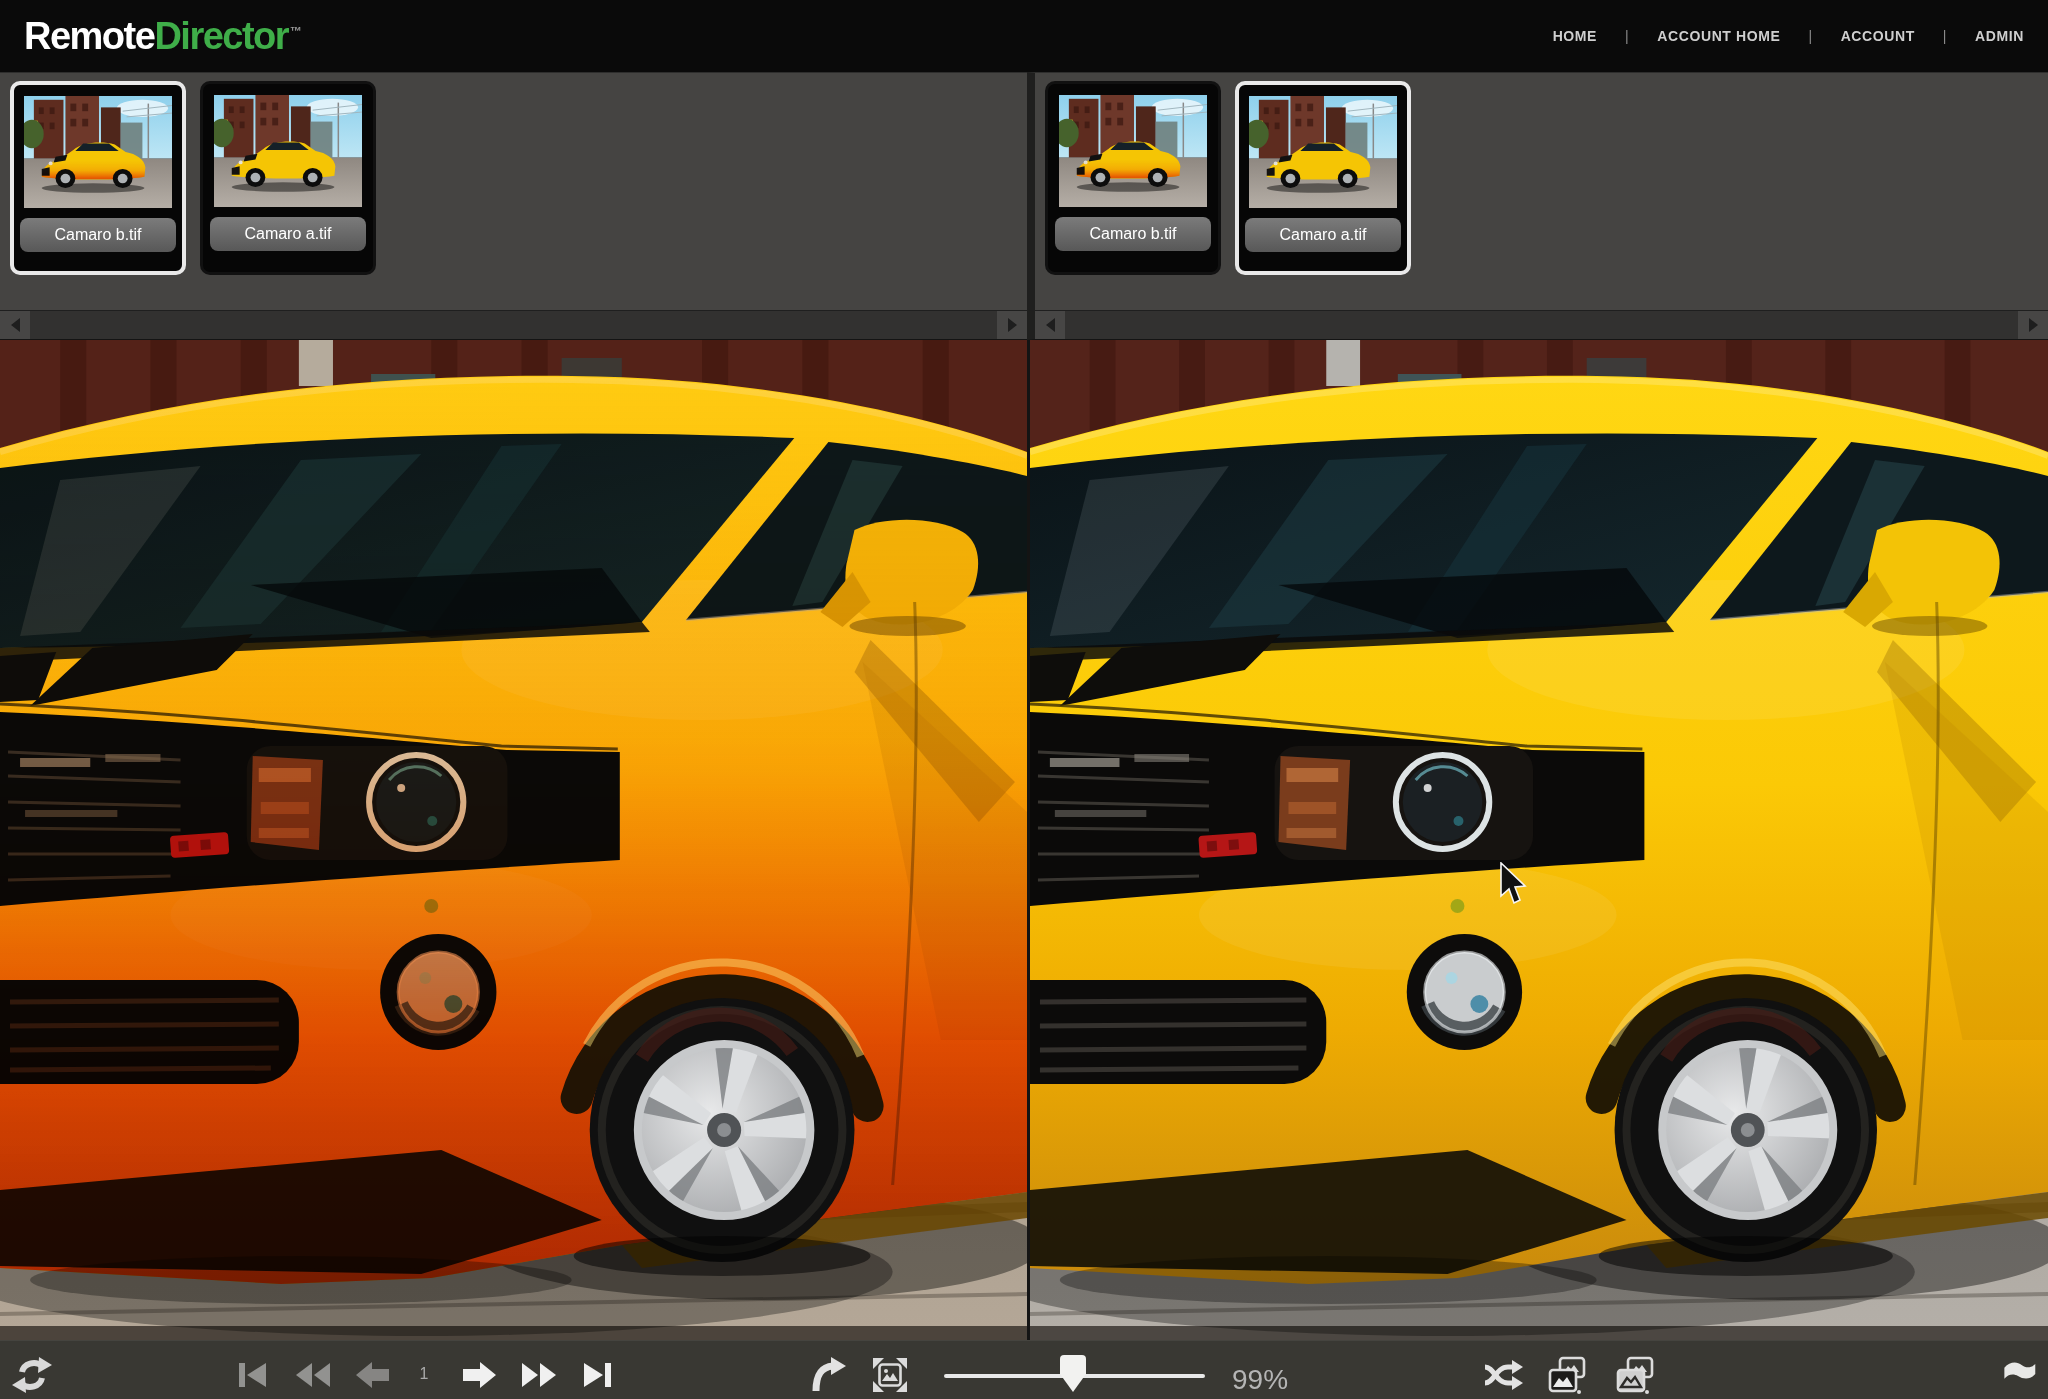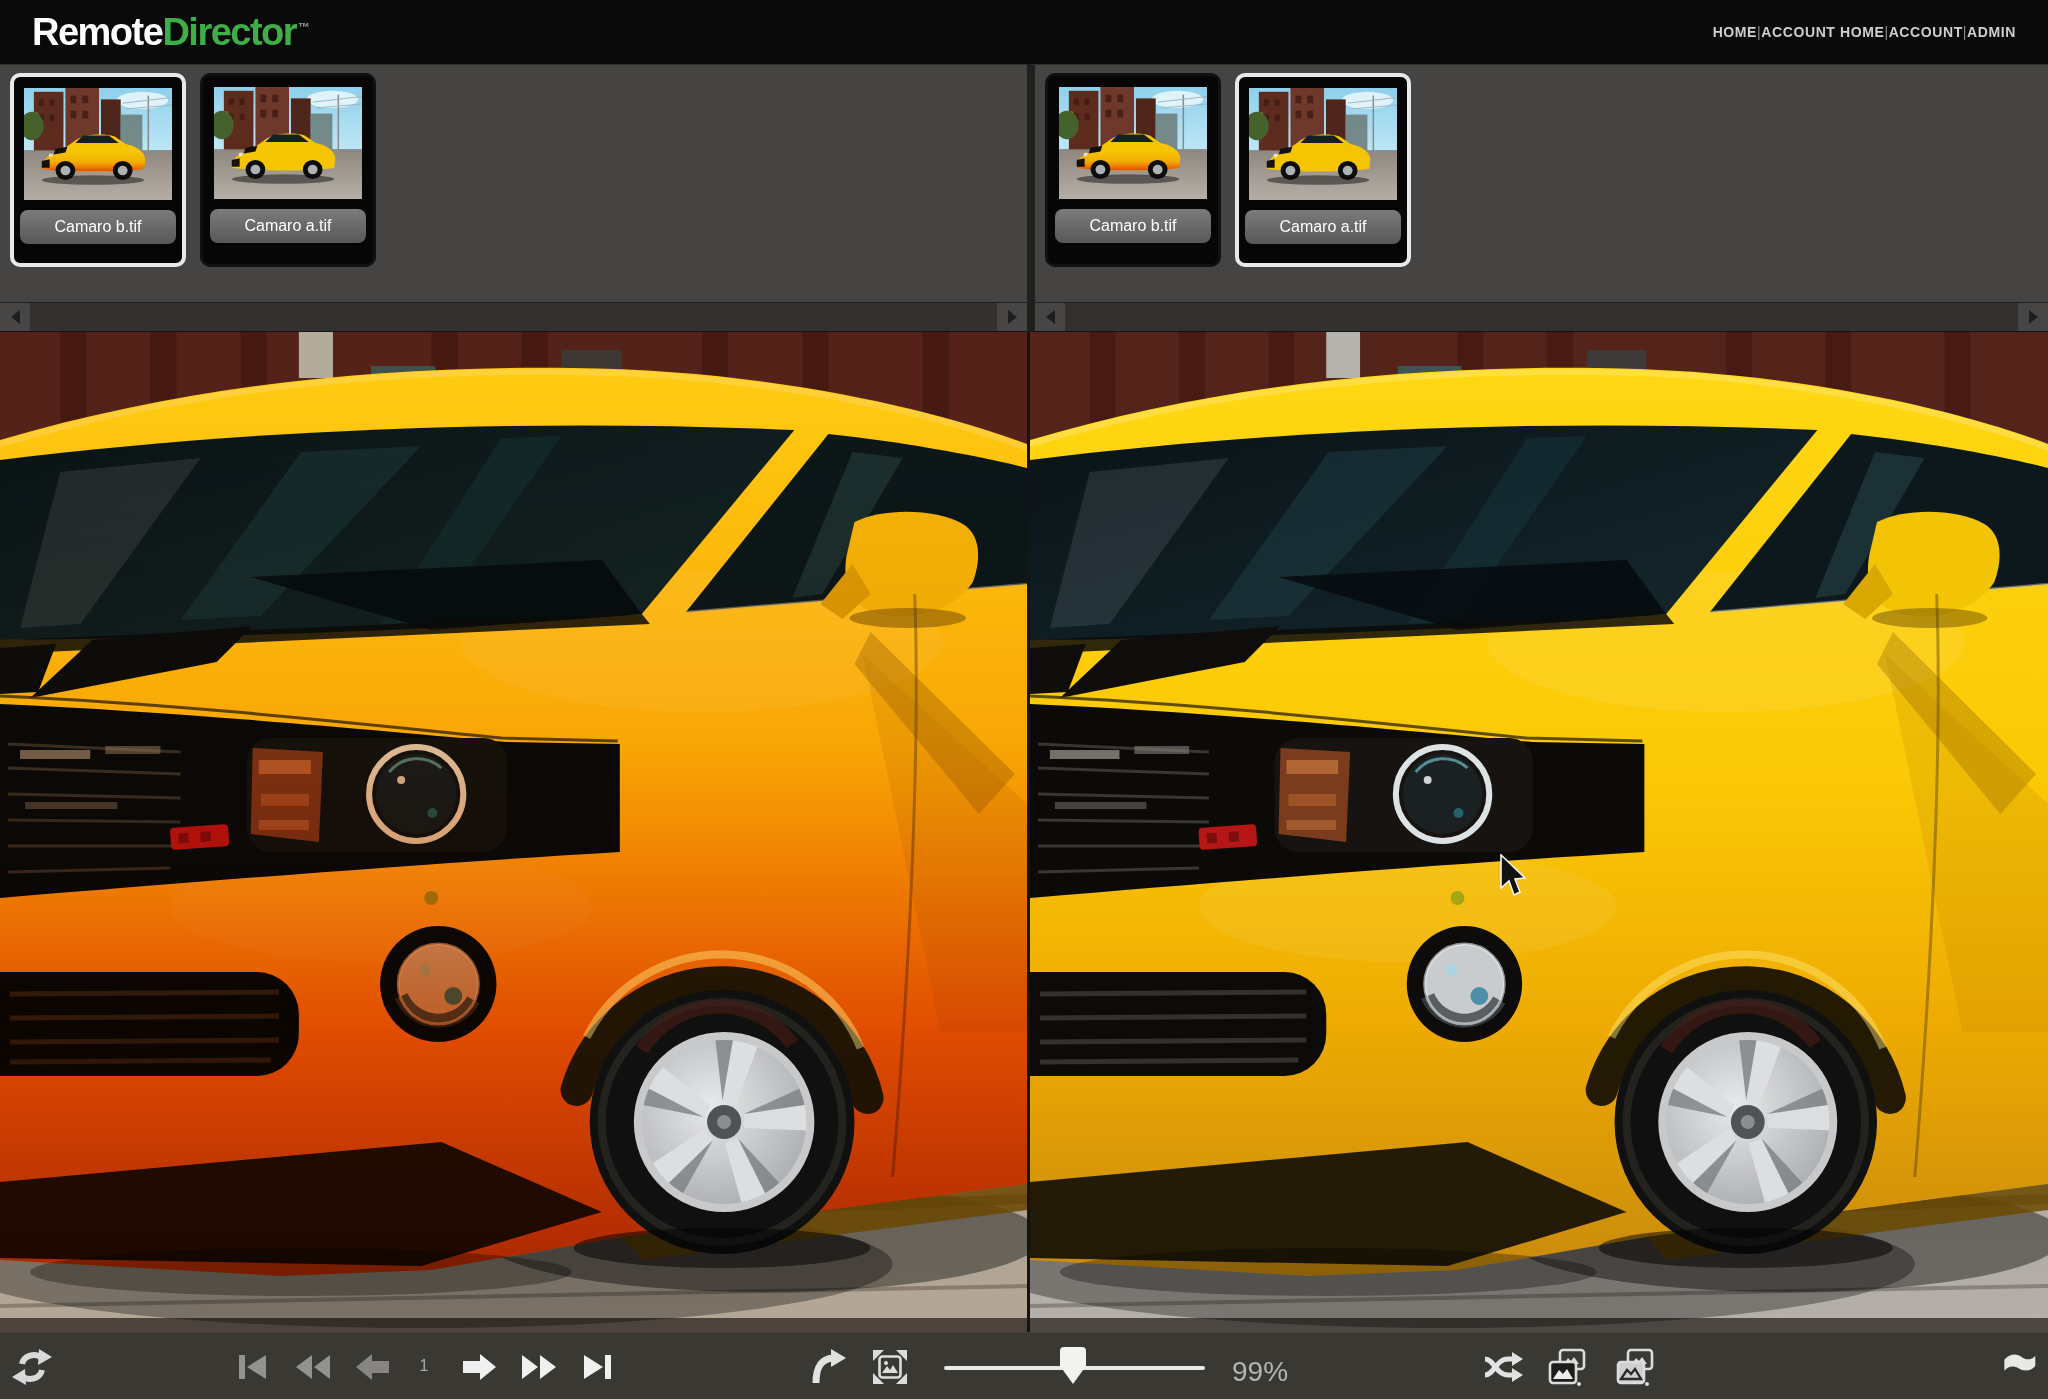--- a/index.html
+++ b/index.html
@@ -1,26 +1,26 @@
 <!DOCTYPE html>
 <html><head>
 <meta charset="utf-8">
 <style>
   * { margin:0; padding:0; box-sizing:border-box; }
   html,body { width:2048px; height:1399px; overflow:hidden; background:#222;
               font-family:"Liberation Sans", sans-serif; }
   .app { position:relative; width:2048px; height:1399px; background:#3c3c3a; }
 
   
-  .topbar { height:64px; background:#0a0a0a; display:flex; align-items:center;
-            justify-content:space-between; padding:0 32px; }
+  .topbar { height:72px; background:#0a0a0a; display:flex; align-items:center;
+            justify-content:space-between; padding:0 24px; }
   .logo { font-size:38px; font-weight:bold; letter-spacing:-1.5px; color:#fff; white-space:nowrap; }
   .logo .dir { color:#3fae49; }
   .logo sup { font-size:12px; color:#9a9a9a; letter-spacing:0; margin-left:2px; }
-  .nav { display:flex; align-items:center; font-size:14px; font-weight:bold;
+  .nav { display:flex; align-items:center; gap:28px; font-size:14px; font-weight:bold;
          color:#cfcfcf; letter-spacing:.6px; white-space:nowrap; }
   .nav .sep { color:#8a8a8a; font-weight:normal; }
   .nav .nav-item { cursor:pointer; }
 
   
   .workspace { display:flex; height:1268px; }
   .panel { display:flex; flex-direction:column; height:100%; }
   .panel-left  { width:1027px; }
   .panel-right { width:1021px; }
 

